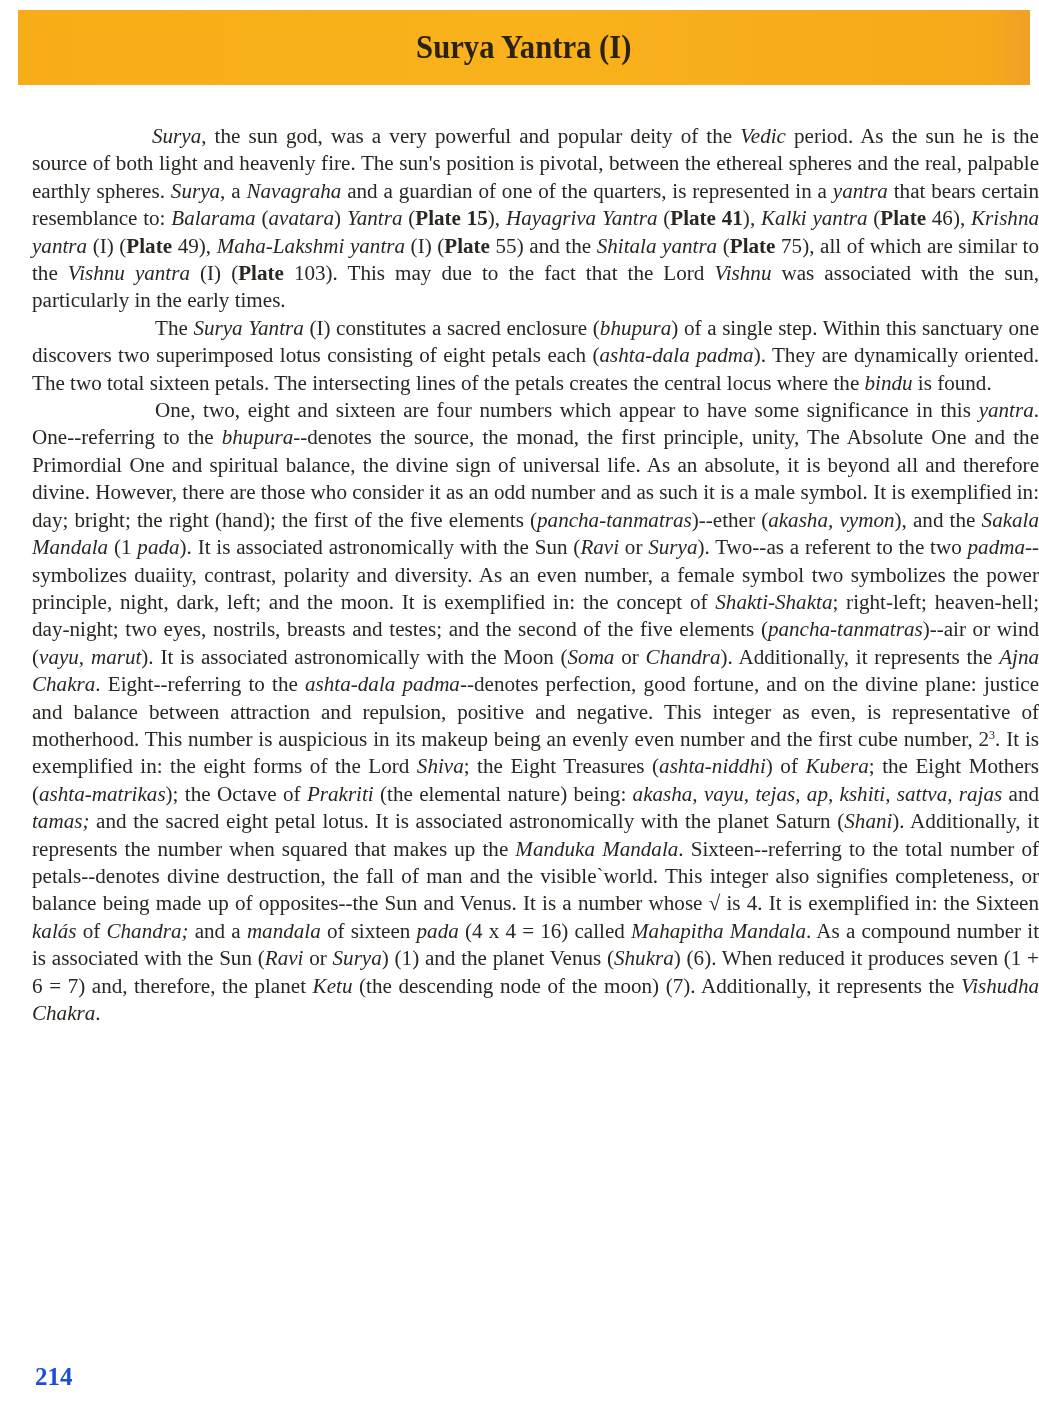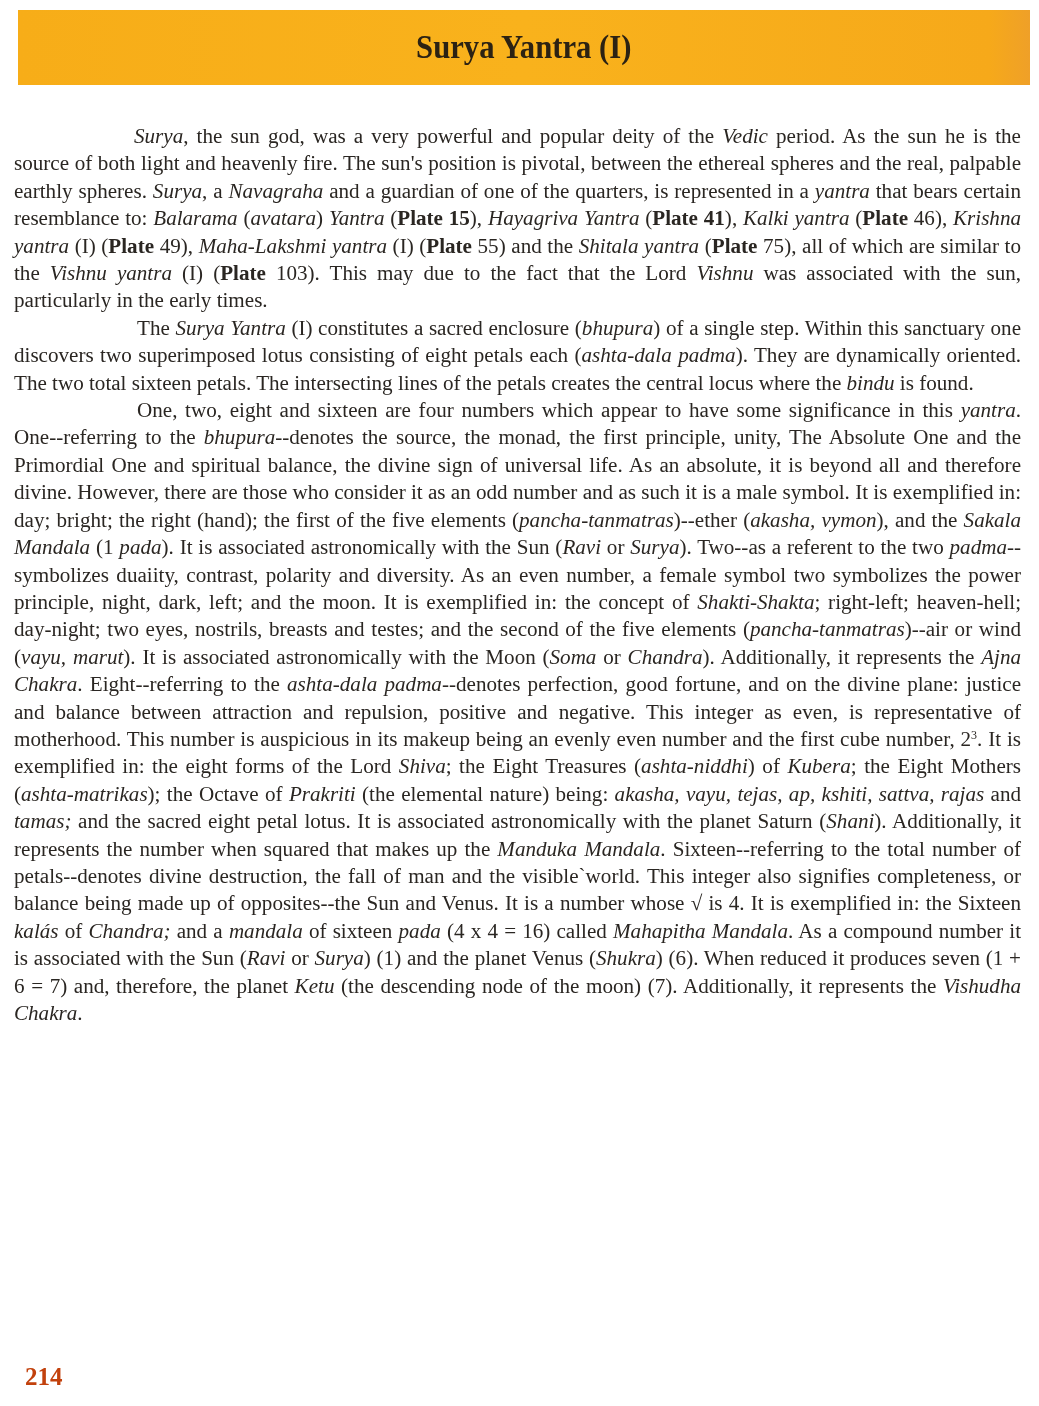--- a/index.html
+++ b/index.html
@@ -3,30 +3,30 @@
 <meta charset="utf-8">
 <style>
   html, body { margin: 0; padding: 0; background: #ffffff; }
   body { width: 1039px; height: 1406px; position: relative; overflow: hidden;
          font-family: "DejaVu Serif", "Liberation Serif", serif; color: #2a2622; }
   .banner { position: absolute; left: 18px; top: 10px; width: 1012px; height: 75px;
             background: linear-gradient(90deg, #f7ad18 0%, #f9b21c 50%, #f6a91a 96%, #efa028 100%);
             display: flex; align-items: center; justify-content: center; }
   .banner h1 { margin: 0; font-family: "Liberation Serif", "DejaVu Serif", serif; font-weight: bold;
                font-size: 33px; color: #2c2213; letter-spacing: 0px; transform: scaleX(0.93); }
-  .content { position: absolute; left: 14px; top: 123px; width: 1007px;
+  .content { position: absolute; left: 32px; top: 123px; width: 1007px;
              font-family: "Liberation Serif", "DejaVu Serif", serif; font-size: 21.1px; line-height: 27.4px;
              text-align: justify; }
   .content p { margin: 0; text-indent: 123px; }
   .content p:first-child { text-indent: 120px; }
   .content em { font-style: italic; }
   .content b { font-weight: bold; }
   .content sup { font-size: 12px; line-height: 0; vertical-align: 7px; }
-  .pagenum { position: absolute; left: 25px; top: 1363px; font-family: "Liberation Serif", "DejaVu Serif", serif;
-             font-weight: bold; font-size: 25px; color: #c2410c; }
+  .pagenum { position: absolute; left: 35px; top: 1363px; font-family: "Liberation Serif", "DejaVu Serif", serif;
+             font-weight: bold; font-size: 25px; color: #1d4ed8; }
 </style>
 </head>
 <body>
 
 <div class="banner">
   <h1>Surya Yantra (I)</h1>
 </div>
 
 <div class="content">
   <p><em>Surya</em><span>, the sun god, was a very powerful and popular deity of the </span><em>Vedic</em><span> period. As the sun he is the source of both light and heavenly fire. The sun's position is pivotal, between the ethereal spheres and the real, palpable earthly spheres. </span><em>Surya</em><span>, a </span><em>Navagraha</em><span> and a guardian of one of the quarters, is represented in a </span><em>yantra</em><span> that bears certain resemblance to: </span><em>Balarama</em><span> (</span><em>avatara</em><span>) </span><em>Yantra</em><span> (</span><b>Plate 15</b><span>), </span><em>Hayagriva Yantra</em><span> (</span><b>Plate 41</b><span>), </span><em>Kalki yantra</em><span> (</span><b>Plate</b><span> 46), </span><em>Krishna yantra</em><span> (I) (</span><b>Plate</b><span> 49), </span><em>Maha-Lakshmi yantra</em><span> (I) (</span><b>Plate</b><span> 55) and the </span><em>Shitala yantra</em><span> (</span><b>Plate</b><span> 75), all of which are similar to the </span><em>Vishnu yantra</em><span> (I) (</span><b>Plate</b><span> 103). This may due to the fact that the Lord </span><em>Vishnu</em><span> was associated with the sun, particularly in the early times.</span></p>

